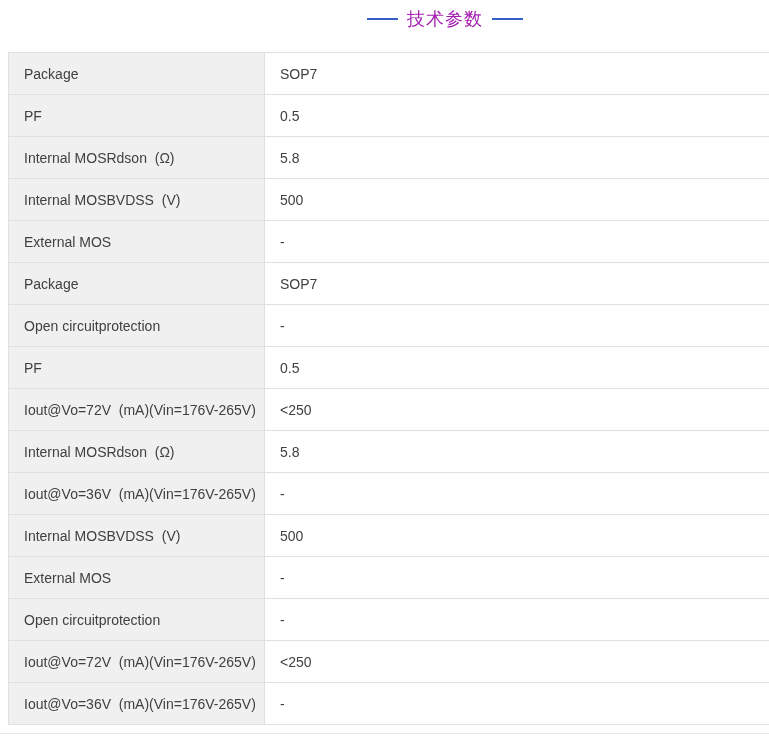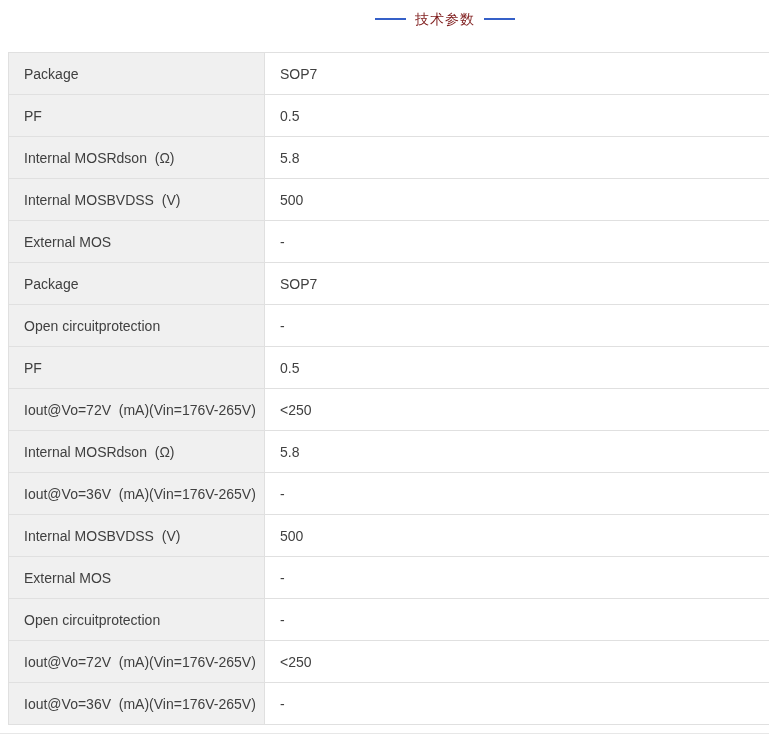--- a/index.html
+++ b/index.html
@@ -27,22 +27,22 @@
     padding-top: 9px;
     height: 20px;
     gap: 9px;
   }
   .title-dash {
     width: 31px;
     height: 2px;
     background: #3560C8;
   }
   .title-text {
-    color: #7f1d1d;
-    font-size: 14px;
+    color: #a21caf;
+    font-size: 18px;
     line-height: 20px;
     letter-spacing: 1px;
     white-space: nowrap;
   }
   table.params {
     border-collapse: collapse;
     width: 100%;
     margin-top: 23px;
     table-layout: fixed;
   }

